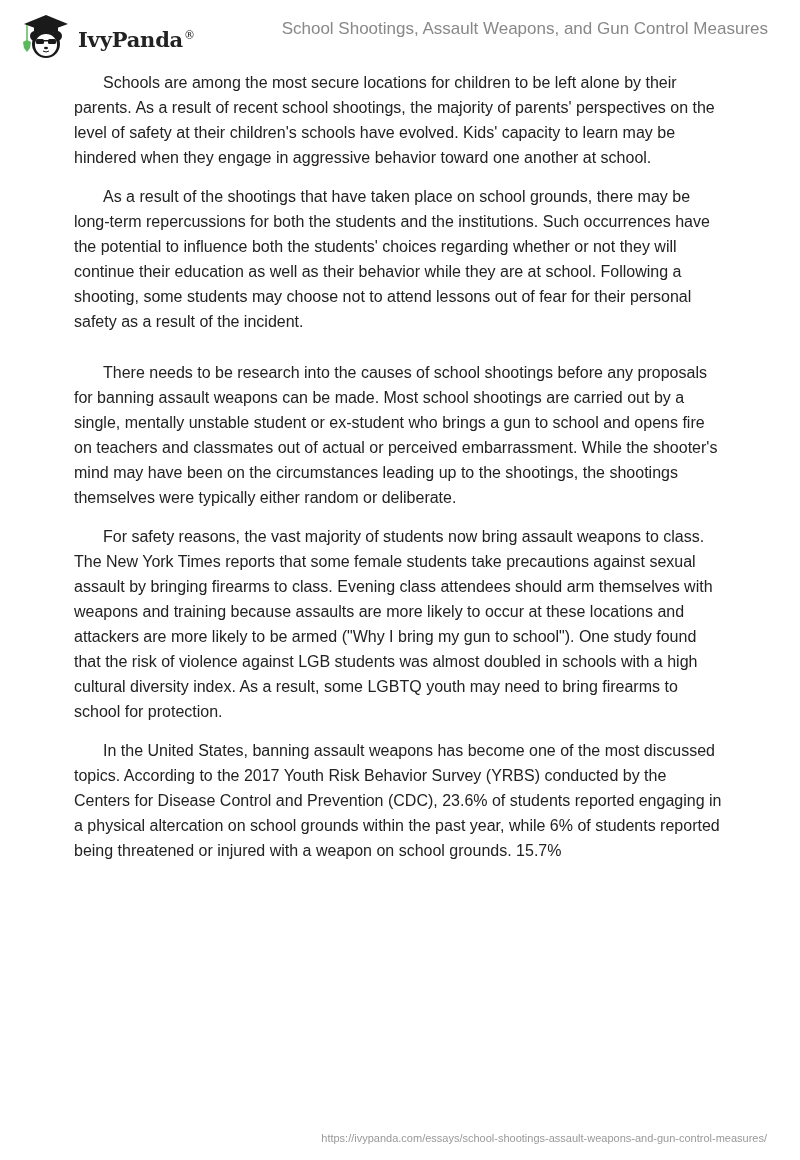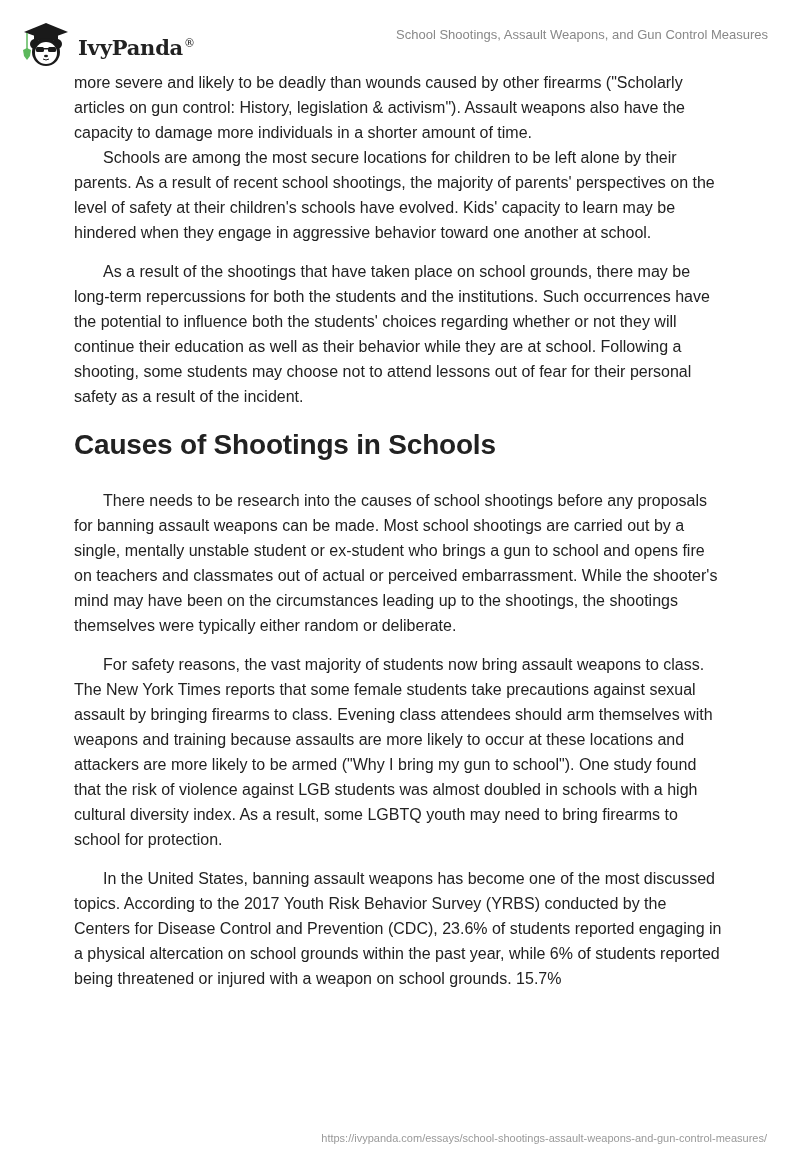--- a/index.html
+++ b/index.html
@@ -1,24 +1,24 @@
 <!DOCTYPE html>
 <html><head>
   <meta charset="utf-8">
   <style>
     * { box-sizing: border-box; margin: 0; padding: 0; }
     html, body { width: 800px; height: 1160px; background: #ffffff; overflow: hidden; }
     body { position: relative; font-family: "Liberation Sans", sans-serif; color: #222222; }
 
-    .header { position: absolute; left: 0; top: 12px; width: 800px; height: 60px; }
+    .header { position: absolute; left: 0; top: 4px; width: 800px; height: 60px; }
     .logo { position: absolute; left: 18px; top: 8px; display: flex; align-items: center; }
     .logo svg { width: 56px; height: 48px; display: block; }
     .brand { font-family: "DejaVu Serif", serif; font-weight: bold; font-size: 21px; color: #222; margin-left: 4px; margin-top: 6px; letter-spacing: -0.2px; }
     .brand sup { font-size: 11px; font-weight: normal; vertical-align: super; margin-left: 1px; }
-    .doc-title { position: absolute; right: 32px; top: 15px; font-size: 13px; color: #888888; white-space: nowrap; }
+    .doc-title { position: absolute; right: 32px; top: 15px; font-size: 17px; color: #888888; white-space: nowrap; }
 
     .content { position: absolute; left: 74px; top: 70px; width: 652px; }
     .p { font-size: 16px; line-height: 25px; color: #222222; margin: 0; }
     .p.indent { text-indent: 29px; }
     .h2 { font-size: 28px; font-weight: bold; line-height: 34px; color: #222222; letter-spacing: -0.2px; }
 
     .footer-url { position: absolute; right: 33px; top: 1132px; font-size: 11px; color: #999999; white-space: nowrap; }
   </style>
 </head>
 <body>
@@ -45,24 +45,22 @@
 
       <ellipse cx="28" cy="36" rx="2" ry="1.3" fill="#1a1a1a"></ellipse>
       <path d="M25 39 Q28 41 31 39" stroke="#1a1a1a" stroke-width="1" fill="none"></path>
     </svg>
     <span class="brand"><span>IvyPanda</span><sup>®</sup></span>
   </div>
   <div class="doc-title">School Shootings, Assault Weapons, and Gun Control Measures</div>
 </div>
 
 <div class="content">
-  <p class="p">more severe and likely to be deadly than wounds caused by other firearms ("Scholarly articles on gun control: History, legislation &amp; activism"). Assault weapons also have the capacity to damage more individuals in a shorter amount of time.</p>
 
   <p class="p indent" style="">Schools are among the most secure locations for children to be left alone by their parents. As a result of recent school shootings, the majority of parents' perspectives on the level of safety at their children's schools have evolved. Kids' capacity to learn may be hindered when they engage in aggressive behavior toward one another at school.</p>
   <p class="p indent" style="margin-top:14px;">As a result of the shootings that have taken place on school grounds, there may be long-term repercussions for both the students and the institutions. Such occurrences have the potential to influence both the students' choices regarding whether or not they will continue their education as well as their behavior while they are at school. Following a shooting, some students may choose not to attend lessons out of fear for their personal safety as a result of the incident.</p>
 
-  <h2 class="h2" style="margin-top:19px;">Causes of Shootings in Schools</h2>
   <p class="p indent" style="margin-top:26px;">There needs to be research into the causes of school shootings before any proposals for banning assault weapons can be made. Most school shootings are carried out by a single, mentally unstable student or ex-student who brings a gun to school and opens fire on teachers and classmates out of actual or perceived embarrassment. While the shooter's mind may have been on the circumstances leading up to the shootings, the shootings themselves were typically either random or deliberate.</p>
   <p class="p indent" style="margin-top:14px;">For safety reasons, the vast majority of students now bring assault weapons to class. The New York Times reports that some female students take precautions against sexual assault by bringing firearms to class. Evening class attendees should arm themselves with weapons and training because assaults are more likely to occur at these locations and attackers are more likely to be armed ("Why I bring my gun to school"). One study found that the risk of violence against LGB students was almost doubled in schools with a high cultural diversity index. As a result, some LGBTQ youth may need to bring firearms to school for protection.</p>
   <p class="p indent" style="margin-top:14px;">In the United States, banning assault weapons has become one of the most discussed topics. According to the 2017 Youth Risk Behavior Survey (YRBS) conducted by the Centers for Disease Control and Prevention (CDC), 23.6% of students reported engaging in a physical altercation on school grounds within the past year, while 6% of students reported being threatened or injured with a weapon on school grounds. 15.7%</p>
 </div>
 
 <div class="footer-url">https://ivypanda.com/essays/school-shootings-assault-weapons-and-gun-control-measures/</div>
 
 </body></html>

